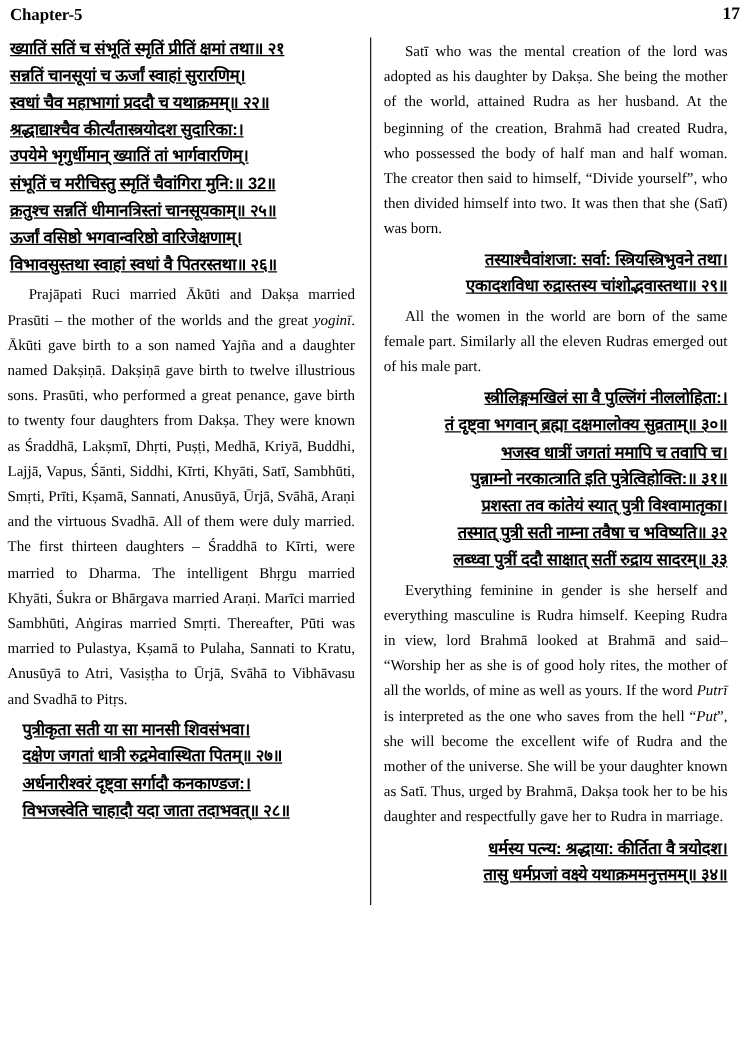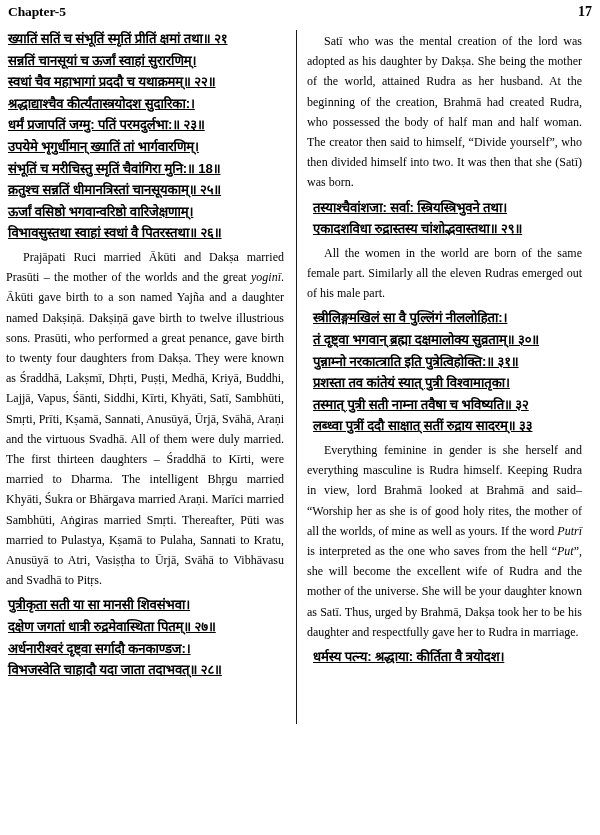--- a/index.html
+++ b/index.html
@@ -81,33 +81,34 @@
     font-size: 13.2px;
     line-height: 21.6px;
     white-space: nowrap;
     letter-spacing: -0.15px;
   }
   .verse-left .verse-line {
     padding-left: 2px;
   }
   .verse-right .verse-line {
     padding-left: 6px;
+    text-align: right;
   }
   
   .prose {
     font-family: "Liberation Serif", serif;
     font-size: 12px;
     line-height: 20.2px;
     text-align: justify;
     text-indent: 17px;
     margin: 3px 0 4px 0;
     hyphens: none;
   }
   .prose em { font-style: italic; }
-  .tight { margin-top: 1px; }
+  .tight { margin-top: 1px; margin-left: 10px; }
 </style>
 </head>
 <body>
 
 <div class="page">
 
   <div class="running-head">
     <div class="chapter-label">Chapter-5</div>
     <div class="folio">17</div>
   </div>
@@ -116,23 +117,22 @@
 
     <div class="divider"></div>
 
     <div class="col col-left">
 
       <div class="verse verse-left">
         <div class="verse-line">ख्यातिं सतिं च संभूतिं स्मृतिं प्रीतिं क्षमां तथा॥ २१</div>
         <div class="verse-line">सन्नतिं चानसूयां च ऊर्जां स्वाहां सुरारणिम्।</div>
         <div class="verse-line">स्वधां चैव महाभागां प्रददौ च यथाक्रमम्॥ २२॥</div>
         <div class="verse-line">श्रद्धाद्याश्चैव कीर्त्यंतास्त्रयोदश सुदारिका:।</div>
-        <div class="verse-line">धर्मं प्रजापतिं जग्मु: पतिं परमदुर्लभा:॥ २३॥</div>
         <div class="verse-line">उपयेमे भृगुर्धीमान् ख्यातिं तां भार्गवारणिम्।</div>
-        <div class="verse-line">संभूतिं च मरीचिस्तु स्मृतिं चैवांगिरा मुनि:॥ 18॥</div>
+        <div class="verse-line">संभूतिं च मरीचिस्तु स्मृतिं चैवांगिरा मुनि:॥ 32॥</div>
         <div class="verse-line">क्रतुश्च सन्नतिं धीमानत्रिस्तां चानसूयकाम्॥ २५॥</div>
         <div class="verse-line">ऊर्जां वसिष्ठो भगवान्वरिष्ठो वारिजेक्षणाम्।</div>
         <div class="verse-line">विभावसुस्तथा स्वाहां स्वधां वै पितरस्तथा॥ २६॥</div>
       </div>
 
       <p class="prose">Prajāpati Ruci married Ākūti and Dakṣa married Prasūti – the mother of the worlds and the great <em>yoginī</em>. Ākūti gave birth to a son named Yajña and a daughter named Dakṣiṇā. Dakṣiṇā gave birth to twelve illustrious sons. Prasūti, who performed a great penance, gave birth to twenty four daughters from Dakṣa. They were known as Śraddhā, Lakṣmī, Dhṛti, Puṣṭi, Medhā, Kriyā, Buddhi, Lajjā, Vapus, Śānti, Siddhi, Kīrti, Khyāti, Satī, Sambhūti, Smṛti, Prīti, Kṣamā, Sannati, Anusūyā, Ūrjā, Svāhā, Araṇi and the virtuous Svadhā. All of them were duly married. The first thirteen daughters – Śraddhā to Kīrti, were married to Dharma. The intelligent Bhṛgu married Khyāti, Śukra or Bhārgava married Araṇi. Marīci married Sambhūti, Aṅgiras married Smṛti. Thereafter, Pūti was married to Pulastya, Kṣamā to Pulaha, Sannati to Kratu, Anusūyā to Atri, Vasiṣṭha to Ūrjā, Svāhā to Vibhāvasu and Svadhā to Pitṛs.</p>
 
       <div class="verse verse-left tight">
         <div class="verse-line">पुत्रीकृता सती या सा मानसी शिवसंभवा।</div>
         <div class="verse-line">दक्षेण जगतां धात्री रुद्रमेवास्थिता पितम्॥ २७॥</div>
@@ -149,28 +149,30 @@
       <div class="verse verse-right">
         <div class="verse-line">तस्याश्चैवांशजा: सर्वा: स्त्रियस्त्रिभुवने तथा।</div>
         <div class="verse-line">एकादशविधा रुद्रास्तस्य चांशोद्भवास्तथा॥ २९॥</div>
       </div>
 
       <p class="prose">All the women in the world are born of the same female part. Similarly all the eleven Rudras emerged out of his male part.</p>
 
       <div class="verse verse-right">
         <div class="verse-line">स्त्रीलिङ्गमखिलं सा वै पुल्लिंगं नीललोहिता:।</div>
         <div class="verse-line">तं दृष्ट्वा भगवान् ब्रह्मा दक्षमालोक्य सुव्रताम्॥ ३०॥</div>
+        <div class="verse-line">भजस्व धात्रीं जगतां ममापि च तवापि च।</div>
         <div class="verse-line">पुन्नाम्नो नरकात्त्राति इति पुत्रेत्विहोक्ति:॥ ३१॥</div>
         <div class="verse-line">प्रशस्ता तव कांतेयं स्यात् पुत्री विश्वामातृका।</div>
         <div class="verse-line">तस्मात् पुत्री सती नाम्ना तवैषा च भविष्यति॥ ३२</div>
         <div class="verse-line">लब्ध्वा पुत्रीं ददौ साक्षात् सतीं रुद्राय सादरम्॥ ३३</div>
       </div>
 
       <p class="prose">Everything feminine in gender is she herself and everything masculine is Rudra himself. Keeping Rudra in view, lord Brahmā looked at Brahmā and said– “Worship her as she is of good holy rites, the mother of all the worlds, of mine as well as yours. If the word <em><em>Put</em>rī</em> is interpreted as the one who saves from the hell “<em>Put</em>”, she will become the excellent wife of Rudra and the mother of the universe. She will be your daughter known as Satī. Thus, urged by Brahmā, Dakṣa took her to be his daughter and respectfully gave her to Rudra in marriage.</p>
 
       <div class="verse verse-right">
         <div class="verse-line">धर्मस्य पत्न्य: श्रद्धाया: कीर्तिता वै त्रयोदश।</div>
+        <div class="verse-line">तासु धर्मप्रजां वक्ष्ये यथाक्रममनुत्तमम्॥ ३४॥</div>
       </div>
 
     </div>
 
   </div>
 </div>
 
 </body></html>

